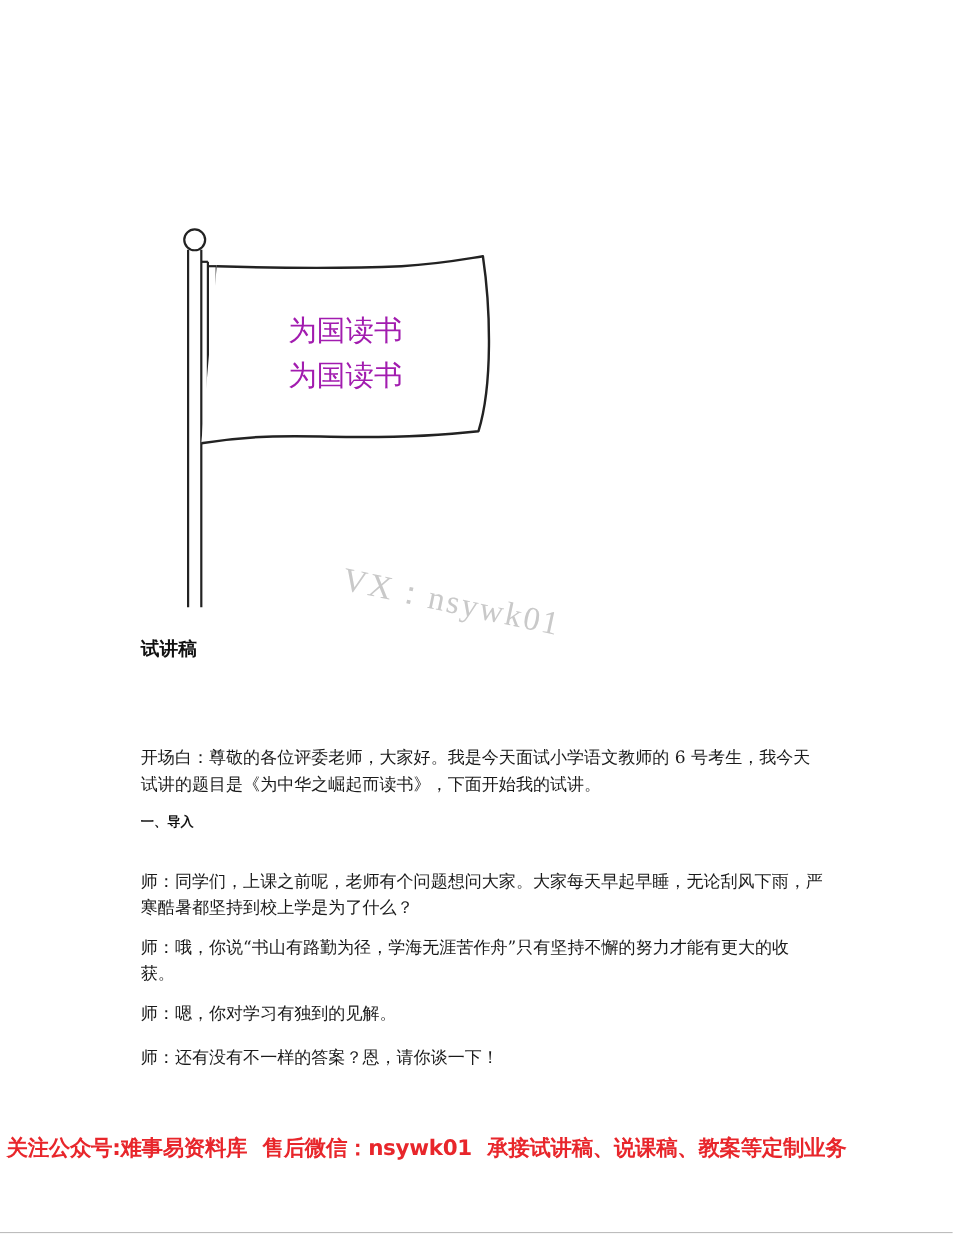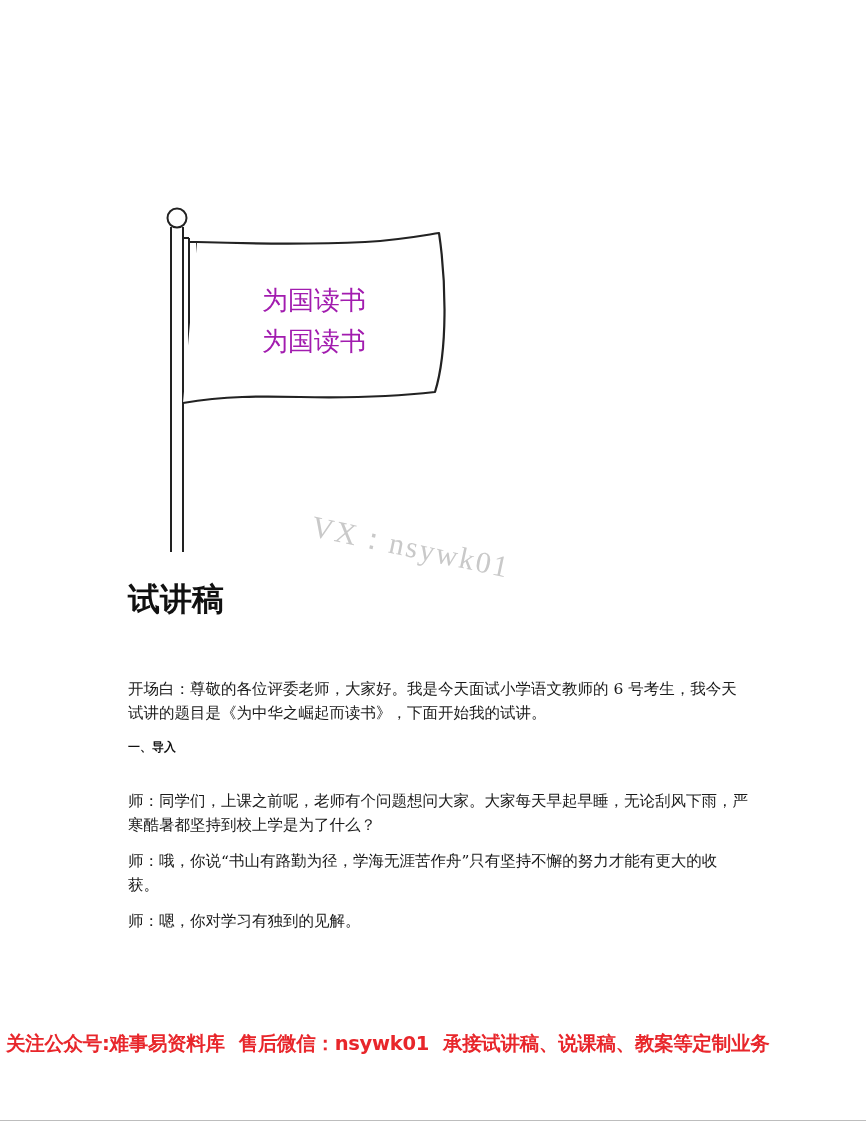--- a/index.html
+++ b/index.html
@@ -53,21 +53,21 @@
       transform: rotate(12deg);
       transform-origin: left center;
       white-space: nowrap;
       letter-spacing: 2px;
     }
     .section-title {
       position: absolute;
       left: 128px;
       top: 578px;
       font-family: "DejaVu Sans", "Liberation Sans", sans-serif;
-      font-size: 32px;
+      font-size: 17px;
       font-weight: bold;
       color: #111;
     }
     .para {
       position: absolute;
       left: 128px;
       width: 620px;
       font-size: 15.5px;
       line-height: 24px;
       color: #1a1a1a;
@@ -137,19 +137,20 @@
   <div class="section-title">试讲稿</div>
 
 
   <div class="para" style="top:677px;">开场白：尊敬的各位评委老师，大家好。我是今天面试小学语文教师的 6 号考生，我今天试讲的题目是《为中华之崛起而读书》，下面开始我的试讲。</div>
 
   <div class="heading2">一、导入</div>
 
   <div class="para" style="top:849px;">师：哦，你说“书山有路勤为径，学海无涯苦作舟”只有坚持不懈的努力才能有更大的收获。</div>
   <div class="para" style="top:789px;">师：同学们，上课之前呢，老师有个问题想问大家。大家每天早起早睡，无论刮风下雨，严寒酷暑都坚持到校上学是为了什么？</div>
   <div class="para" style="top:909px;">师：嗯，你对学习有独到的见解。</div>
+  <div class="para" style="top:949px;">师：还有没有不一样的答案？恩，请你谈一下！</div>
 
   <div class="footer-banner">
     <span>关注公众号:难事易资料库</span><span>售后微信：nsywk01</span><span>承接试讲稿、说课稿、教案等定制业务</span>
   </div>
   <div class="footer-rule"></div>
 
 </div>
 
 </body></html>

